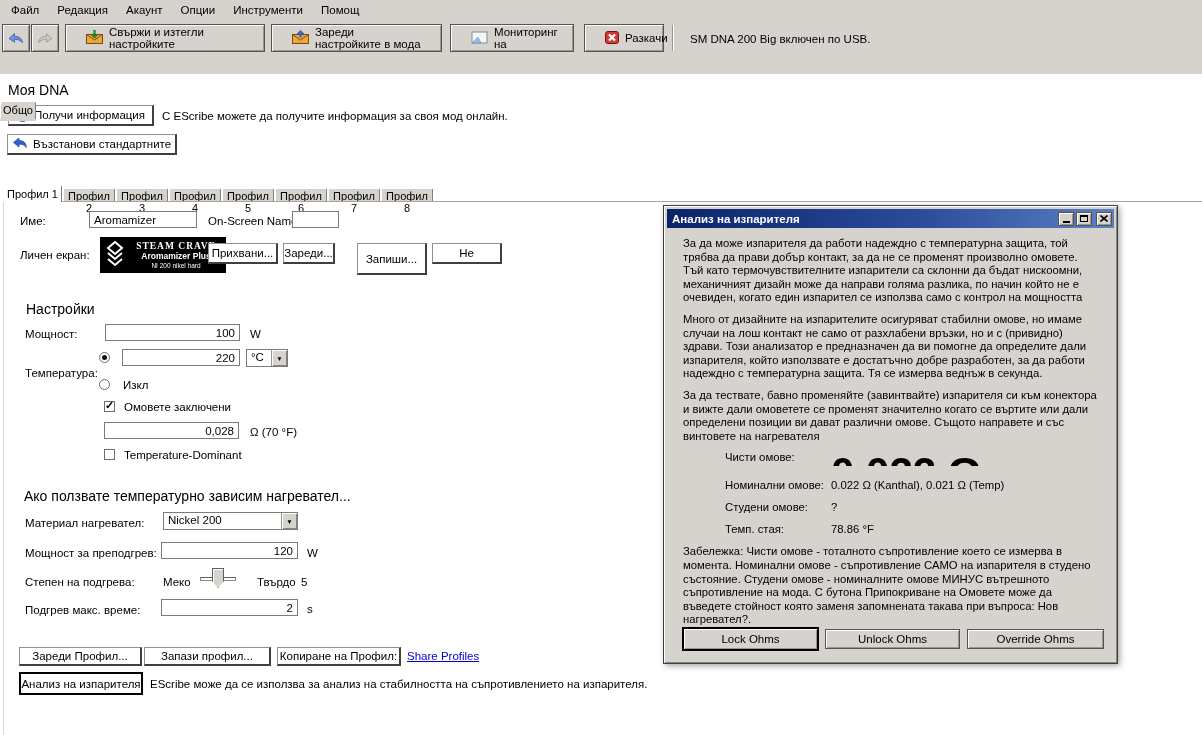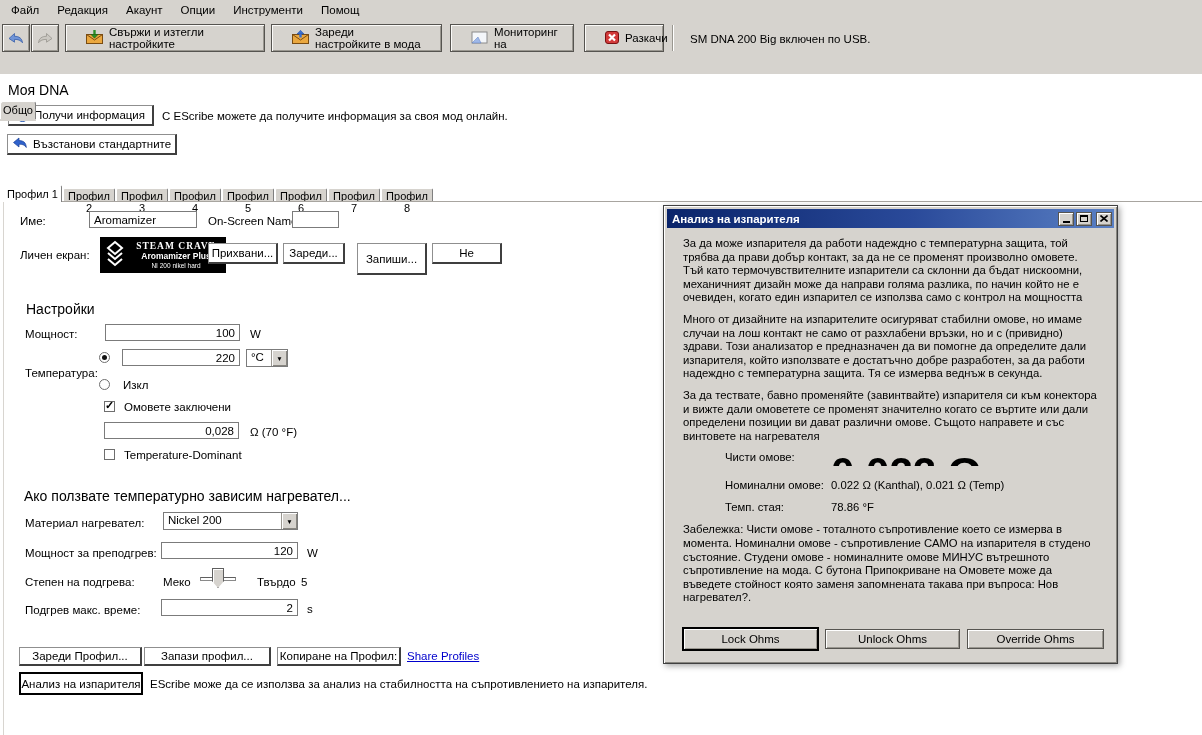--- a/index.html
+++ b/index.html
@@ -235,21 +235,21 @@
         </svg></span>
     <span class="scr-txt">
       <div class="scr-l1">STEAM CRAVE</div>
       <div class="scr-l2">Aromamizer Plus</div>
       <div class="scr-l3">NI 200 nikel hard</div>
     </span>
   </div>
   <div class="btnw" style="left:208px; top:243px; width:70px; height:21px;">
       <span>Прихвани...</span>
     </div>
-  <div class="btnw" style="left:283px; top:243px; width:62px; height:21px;">
+  <div class="btnw" style="left:283px; top:243px; width:52px; height:21px;">
       <span>Зареди...</span>
     </div>
   <div class="btnw" style="left:357px; top:243px; width:70px; height:32px;">
       <span>Запиши...</span>
     </div>
   <div class="btnw" style="left:432px; top:243px; width:70px; height:21px;">
       <span>Не</span>
     </div>
 
   <div class="h1" style="left:26px; top:301px;">Настройки</div>
@@ -342,20 +342,24 @@
           <span class="vlbl">Чисти омове:</span>
           <span class="big-wrap">
               <span class="big-ohms">0.022 Ω</span>
             </span>
         </div>
         <div class="vrow" style="height:24px; align-items:flex-end;">
           <span class="vlbl">Номинални омове:</span>
           <span>0.022 Ω (Kanthal), 0.021 Ω (Temp)</span>
         </div>
         <div class="vrow" style="height:22px; align-items:flex-end;">
+          <span class="vlbl">Студени омове:</span>
+          <span>?</span>
+        </div>
+        <div class="vrow" style="height:22px; align-items:flex-end;">
           <span class="vlbl">Темп. стая:</span>
           <span>78.86 °F</span>
         </div>
       </div>
 
       <p style="margin-top:9px;">Забележка: Чисти омове - тоталното съпротивление което се измерва в момента. Номинални омове - съпротивление САМО на изпарителя в студено състояние. Студени омове - номиналните омове МИНУС вътрешното съпротивление на мода.  С бутона Припокриване на Омовете може да въведете стойност която заменя запомнената такава при въпроса: Нов нагревател?.</p>
     </div>
     <div class="dlg-btns">
       <div class="dbtn def" style="width:135px;">
           <span>Lock Ohms</span>

